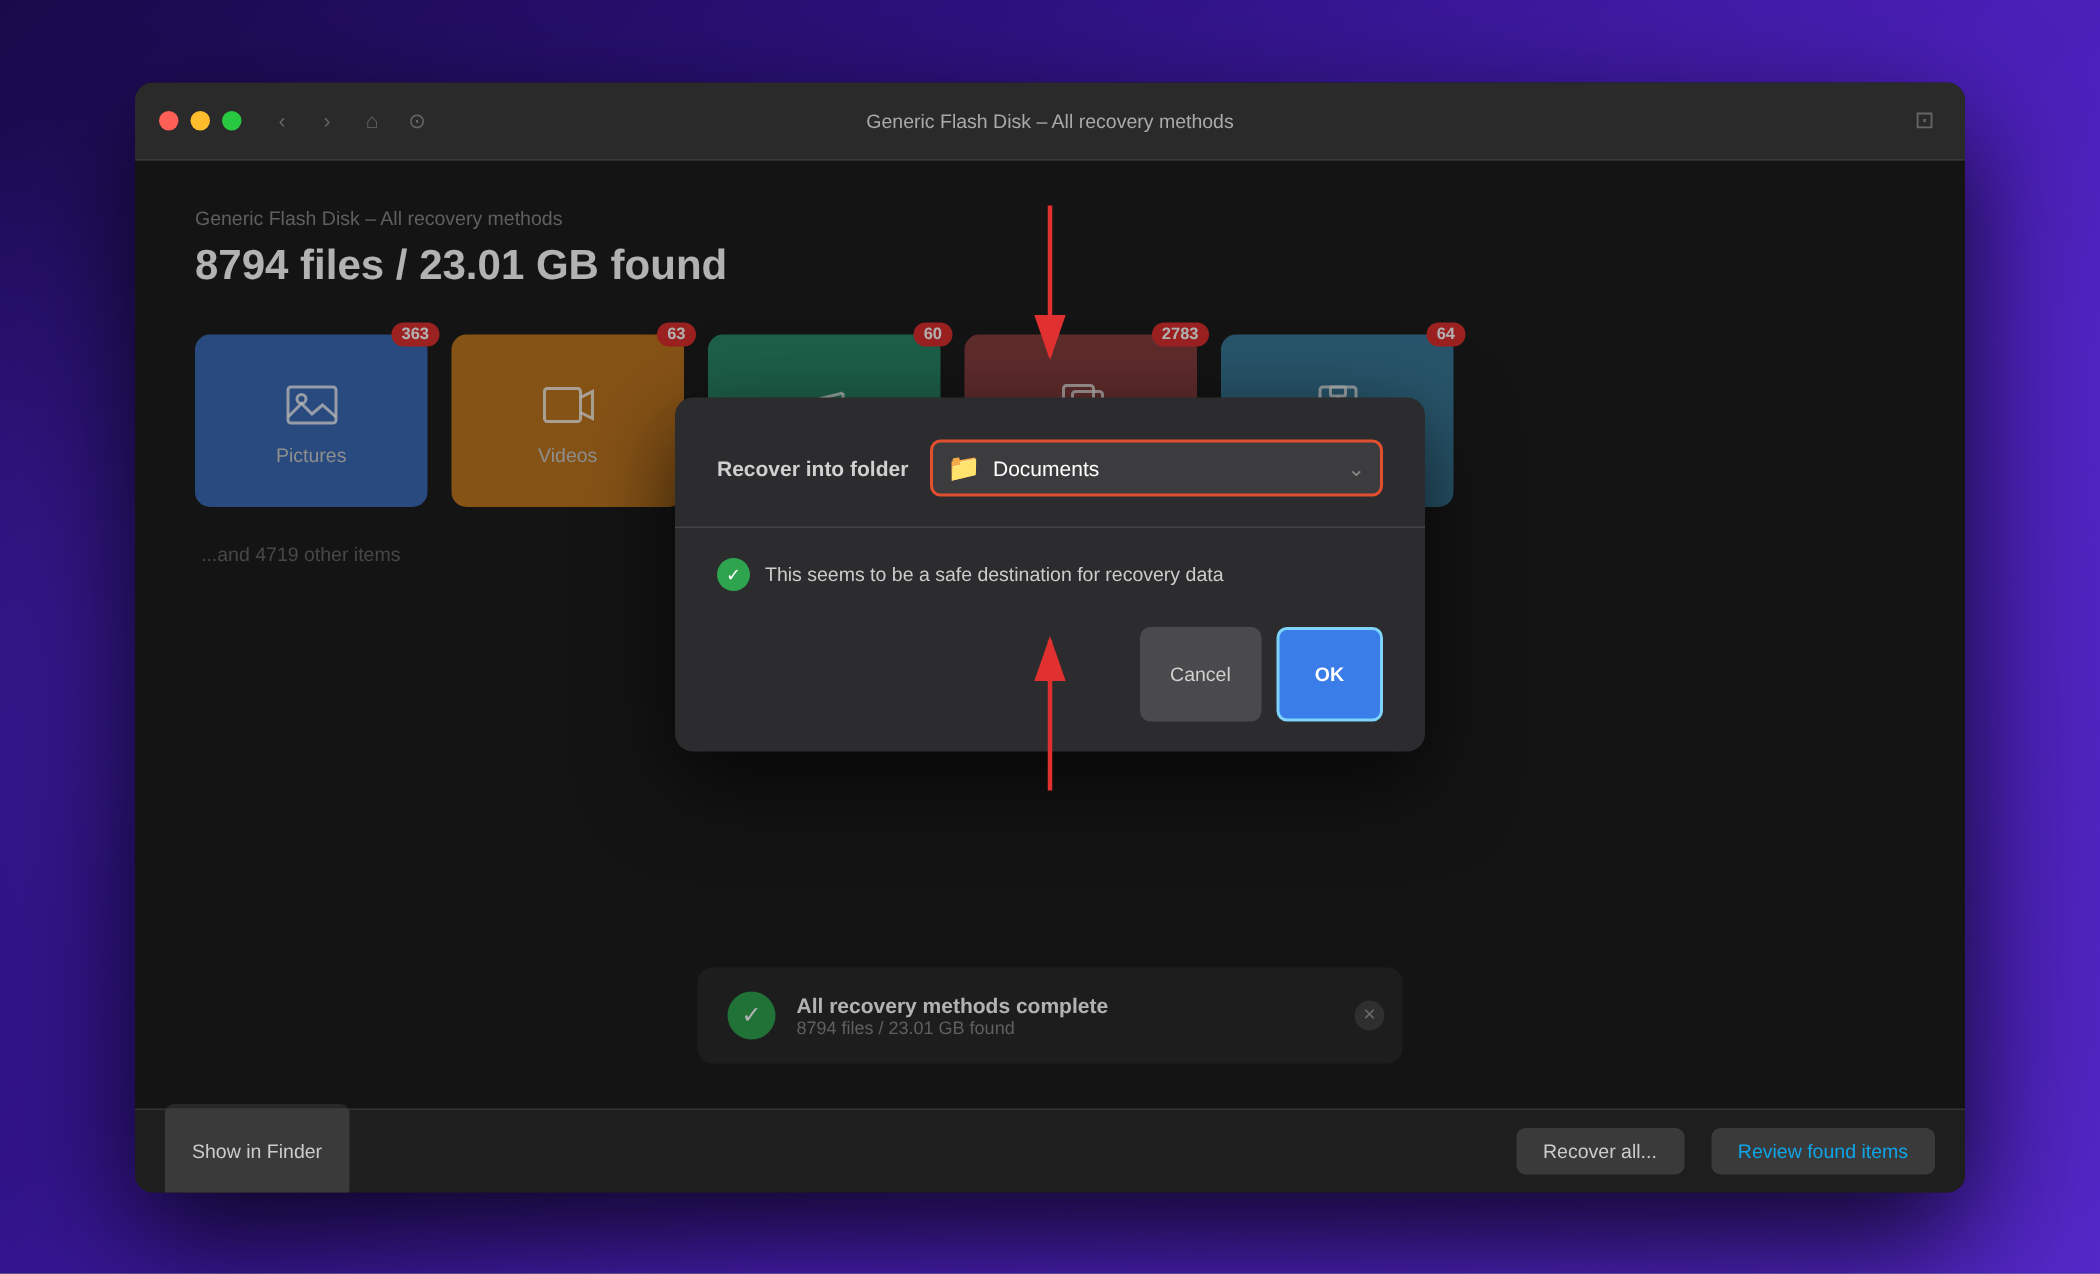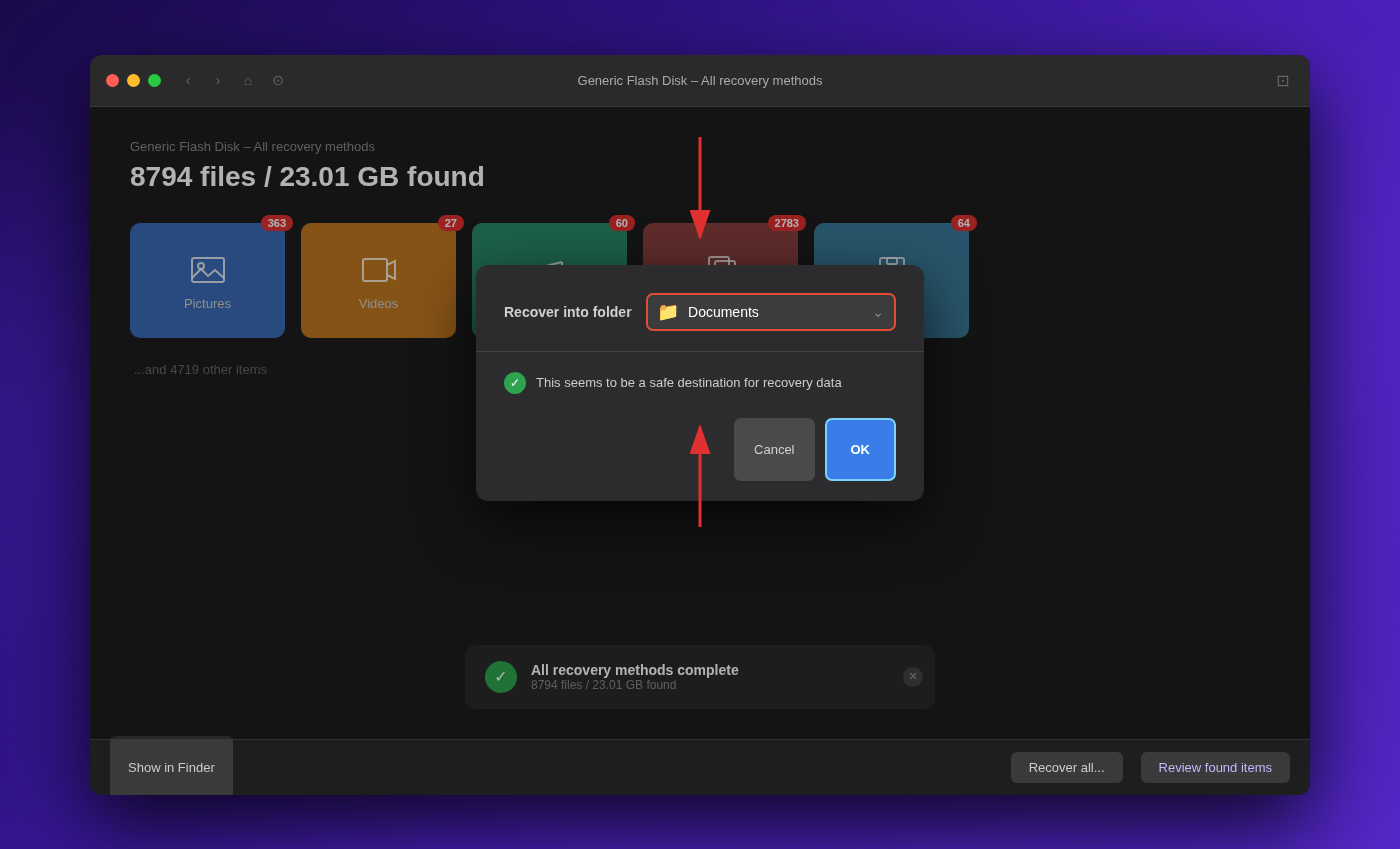--- a/index.html
+++ b/index.html
@@ -227,21 +227,21 @@
       color: #ccc;
       border: none;
       padding: 8px 18px;
       border-radius: 6px;
       font-size: 13px;
       cursor: pointer;
     }
 
     .review-btn {
       background: #3a3a3a;
-      color: #c4b5fd;
+      color: #0ea5e9;
       border: none;
       padding: 8px 18px;
       border-radius: 6px;
       font-size: 13px;
       cursor: pointer;
     }
 
     
     .completion-banner {
       background: #2a2a2a;
@@ -302,21 +302,21 @@
       position: absolute;
       top: 0; left: 0; right: 0; bottom: 0;
       background: rgba(0,0,0,0.3);
       display: flex;
       align-items: center;
       justify-content: center;
       z-index: 10;
     }
 
     .modal {
-      width: 448px;
+      width: 500px;
       background: #2c2c2e;
       border-radius: 12px;
       padding: 28px 28px 20px;
       box-shadow: 0 20px 60px rgba(0,0,0,0.7);
       margin-top: -80px;
     }
 
     .modal-row {
       display: flex;
       align-items: center;
@@ -467,21 +467,21 @@
         <div class="badge">363</div>
         <svg class="card-icon-svg" viewBox="0 0 40 40">
           <rect x="4" y="8" width="32" height="24" rx="2" fill="none" stroke="rgba(255,255,255,0.8)" stroke-width="2"></rect>
           <circle cx="13" cy="16" r="3" fill="none" stroke="rgba(255,255,255,0.8)" stroke-width="2"></circle>
           <polyline points="4,28 13,19 20,26 27,20 36,28" fill="none" stroke="rgba(255,255,255,0.8)" stroke-width="2"></polyline>
         </svg>
         <span class="card-label">Pictures</span>
       </div>
 
       <div class="file-card card-videos">
-        <div class="badge">27</div>
+        <div class="badge">63</div>
         <svg class="card-icon-svg" viewBox="0 0 40 40">
           <rect x="4" y="9" width="24" height="22" rx="2" fill="none" stroke="rgba(255,255,255,0.8)" stroke-width="2"></rect>
           <polyline points="28,15 36,11 36,29 28,25" fill="none" stroke="rgba(255,255,255,0.8)" stroke-width="2"></polyline>
         </svg>
         <span class="card-label">Videos</span>
       </div>
 
       <div class="file-card card-audio">
         <div class="badge">60</div>
         <svg class="card-icon-svg" viewBox="0 0 40 40">

